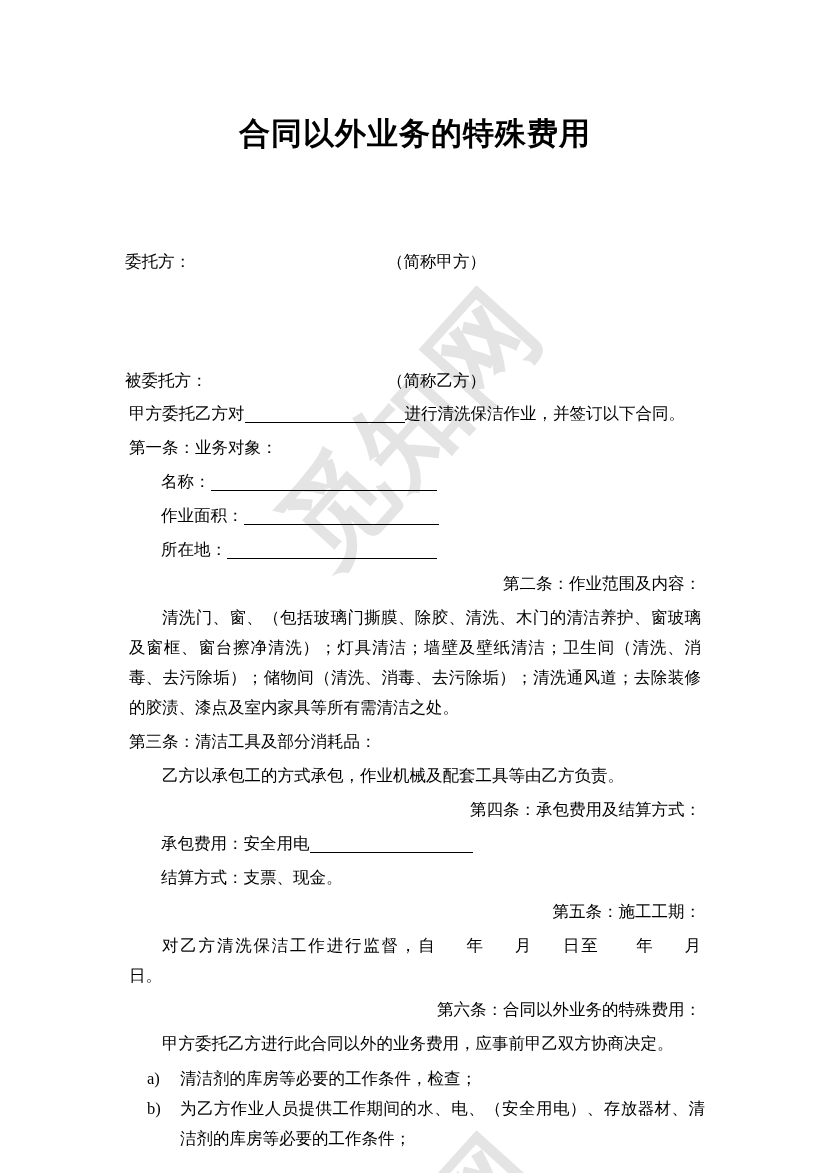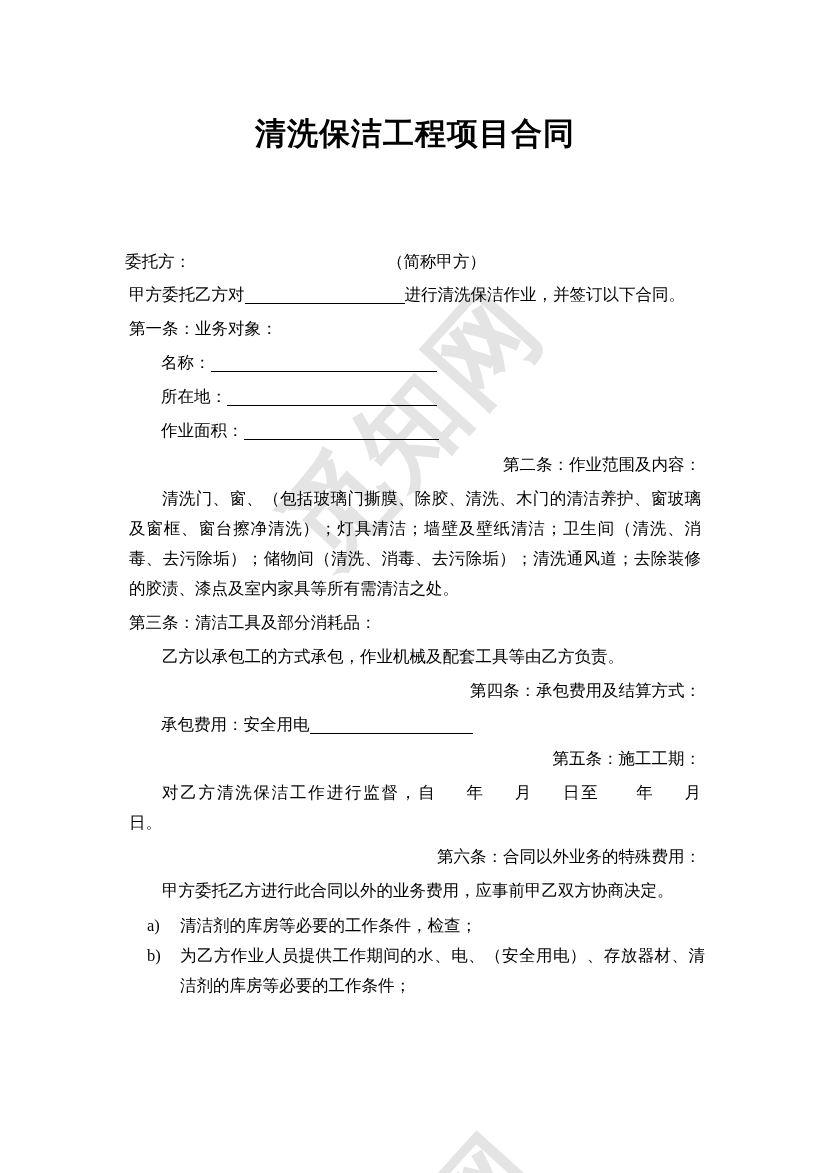--- a/index.html
+++ b/index.html
@@ -83,46 +83,51 @@
 </head>
 <body>
 
 <div class="page">
 
   <div class="watermark wm-main">觅知网</div>
   <div class="watermark wm-bottom">觅知网</div>
 
   <div class="content">
 
-    <h1 class="title">清洗保洁工程项目合同</h1>
+    <h1 class="title">合同以外业务的特殊费用</h1>
 
     <div class="party-row">
       <span>委托方：</span>
       <span class="short-note">（简称甲方）</span>
     </div>
 
+    <div class="party-row">
+      <span>被委托方：</span>
+      <span class="short-note">（简称乙方）</span>
+    </div>
 
     <p class="intro"><span>甲方委托乙方对</span><span class="blank w160"></span><span>进行清洗保洁作业，并签订以下合同。</span></p>
 
     <p class="mt8">第一条：业务对象：</p>
 
     <p class="field mt4"><span>名称：</span><span class="blank w226"></span></p>
 
+    <p class="field"><span>作业面积：</span><span class="blank w195"></span></p>
+
     <p class="field"><span>所在地：</span><span class="blank w210"></span></p>
-
-    <p class="field"><span>作业面积：</span><span class="blank w195"></span></p>
 
     <p class="mt2">第二条：作业范围及内容：</p>
     <p class="para mt2">清洗门、窗、（包括玻璃门撕膜、除胶、清洗、木门的清洁养护、窗玻璃及窗框、窗台擦净清洗）；灯具清洁；墙壁及壁纸清洁；卫生间（清洗、消毒、去污除垢）；储物间（清洗、消毒、去污除垢）；清洗通风道；去除装修的胶渍、漆点及室内家具等所有需清洁之处。</p>
 
     <p>第三条：清洁工具及部分消耗品：</p>
     <p class="para">乙方以承包工的方式承包，作业机械及配套工具等由乙方负责。</p>
 
     <p class="mt2">第四条：承包费用及结算方式：</p>
     <p class="field"><span>承包费用：安全用电</span><span class="blank w163"></span></p>
+    <p class="field">结算方式：支票、现金。</p>
 
     <p class="mt2">第五条：施工工期：</p>
     <p class="para">对乙方清洗保洁工作进行监督，自　 年　 月　 日至　　年　 月　 日。</p>
 
     <p class="mt2">第六条：合同以外业务的特殊费用：</p>
     <p class="para">甲方委托乙方进行此合同以外的业务费用，应事前甲乙双方协商决定。</p>
 
 
     <div class="li mt2">
       <span class="marker">a)</span>

